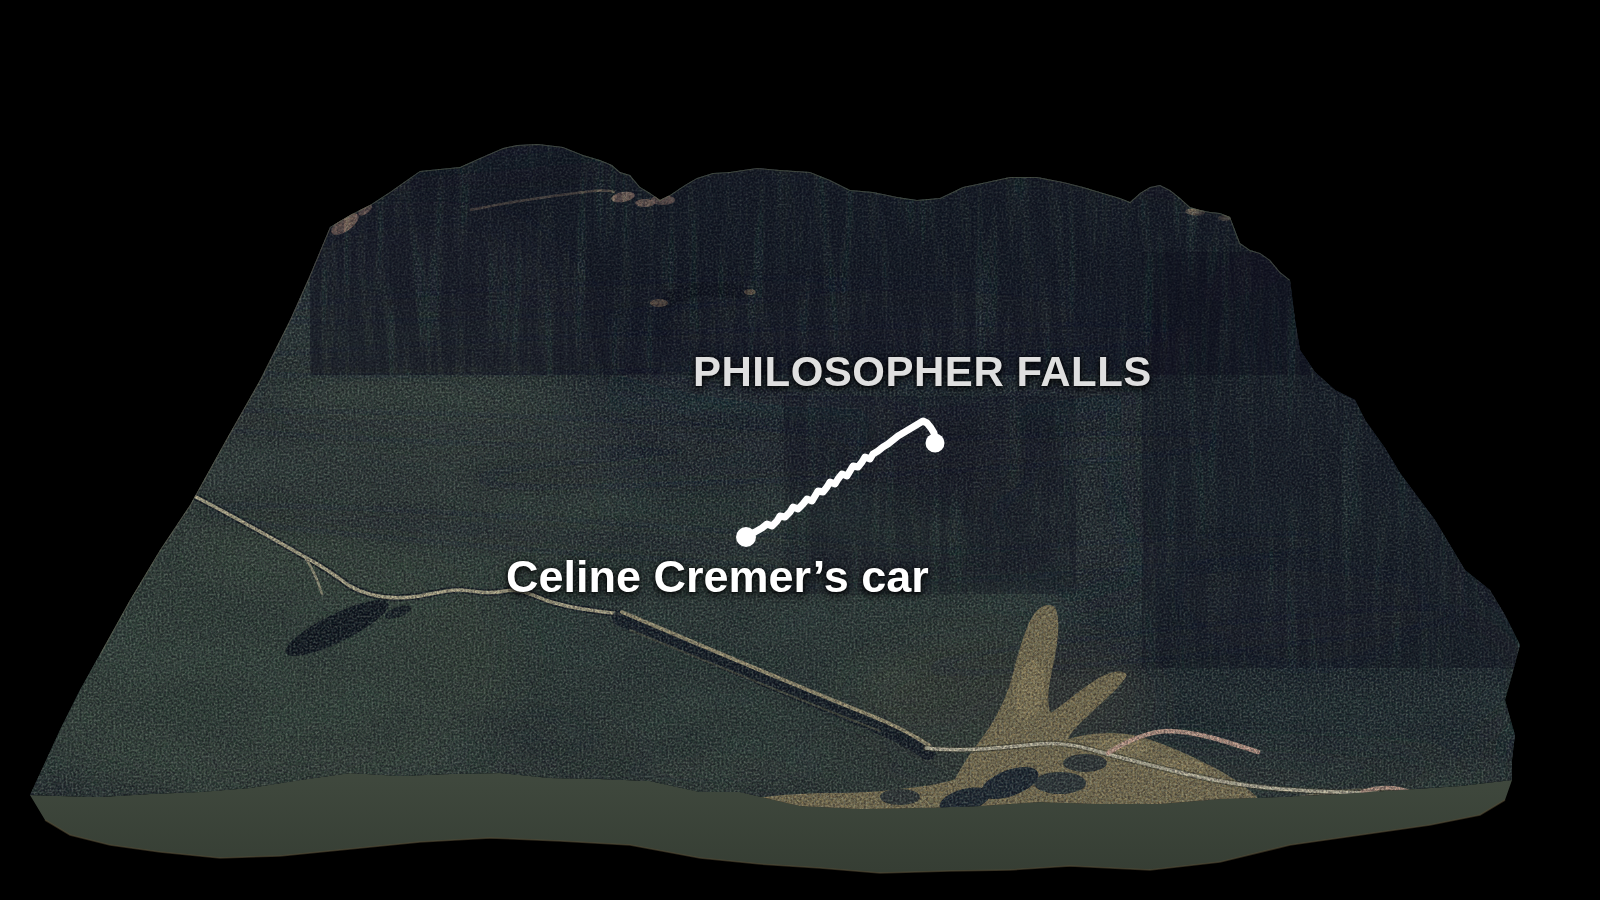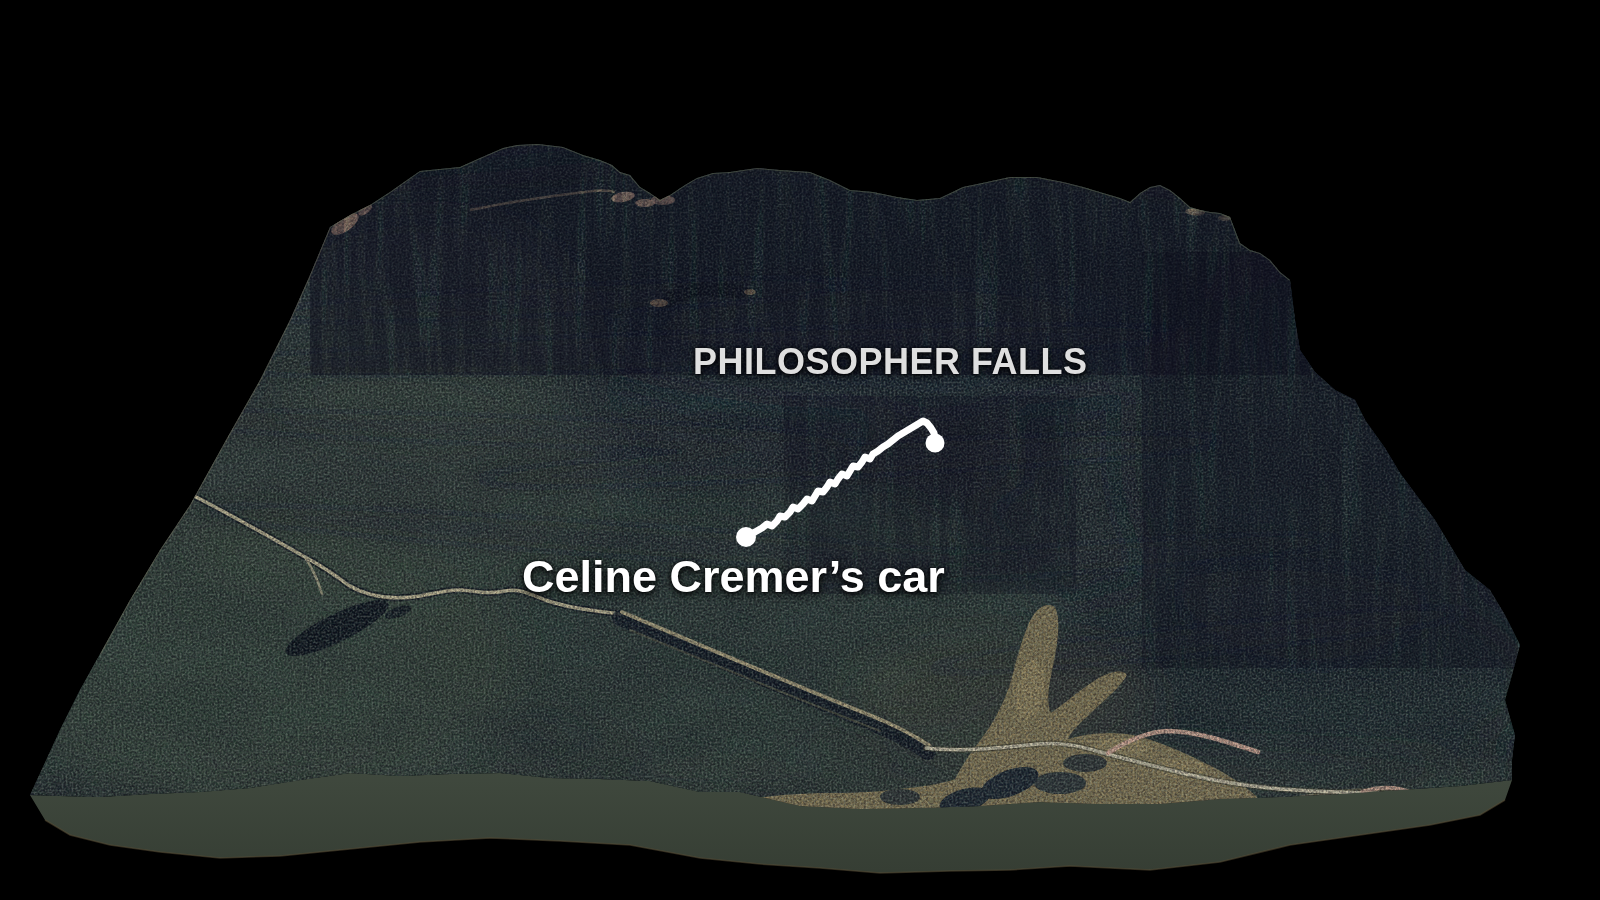--- a/index.html
+++ b/index.html
@@ -1,22 +1,22 @@
 <!DOCTYPE html>
 <html><head>
 <meta charset="utf-8">
 <style>
   html,body{margin:0;padding:0;background:#000;}
   .stage{position:relative;width:1600px;height:900px;overflow:hidden;
          font-family:"Liberation Sans","DejaVu Sans",sans-serif;background:#000;}
   .stage svg{position:absolute;left:0;top:0;}
   .map-label{position:absolute;font-weight:700;white-space:nowrap;
              text-shadow:0 3px 10px rgba(0,0,0,.85),0 1px 4px rgba(0,0,0,.7),0 0 2px rgba(0,0,0,.5);}
-  .map-label.falls{left:693px;top:341px;font-size:36px;letter-spacing:.5px;}
-  .map-label.car{left:506px;top:551px;font-size:45px;margin-left:16px;}
+  .map-label.falls{left:693px;top:348px;font-size:42px;letter-spacing:.5px;}
+  .map-label.car{left:506px;top:551px;font-size:45px;}
 </style>
 </head>
 <body style="background: rgb(0, 0, 0);">
 
 <div class="stage">
 
 <svg width="1600" height="900" viewBox="0 0 1600 900">
   <defs>
     <clipPath id="topClip">
       <path d="M30,795 L60,730 L80,690 L100,654 L130,600 L160,550 L190,505 L226,440 L260,380 L290,320 L310,275 L330,227 L352,214 L370,205 L390,192 L407,180 L420,171 L440,169 L460,167 L480,158 L503,148 L517,145 L537,144 L555,146 L563,147 L583,155 L600,160 L612,165 L620,172 L630,175 L640,187 L650,193 L660,200 L670,195 L685,185 L697,178 L713,173 L730,172 L757,168 L780,170 L810,172 L830,180 L850,190 L873,192 L897,197 L917,200 L940,198 L963,187 L987,182 L1010,177 L1037,177 L1063,182 L1083,187 L1103,193 L1120,198 L1130,202 L1140,193 L1150,187 L1160,185 L1170,190 L1180,198 L1190,207 L1200,210 L1210,212 L1220,213 L1230,217 L1240,243 L1250,250 L1260,253 L1270,260 L1280,272 L1290,280 L1295,320 L1300,350 L1315,372 L1335,390 L1355,400 L1365,420 L1385,448 L1400,473 L1420,500 L1435,520 L1450,545 L1465,570 L1490,590 L1505,615 L1520,645 L1512,675 L1505,700 L1515,735 L1512,760 L1512,780 L1460,786 L1400,790 L1340,794 L1280,797 L1220,799 L1160,804 L1100,804 L1040,802 L980,806 L920,808 L860,809 L800,806 L740,792 L700,792 L650,781 L600,779 L550,778 L500,773 L450,774 L400,776 L350,773 L300,780 L250,788 L200,792 L150,794 L100,797 L60,796 Z"></path>

